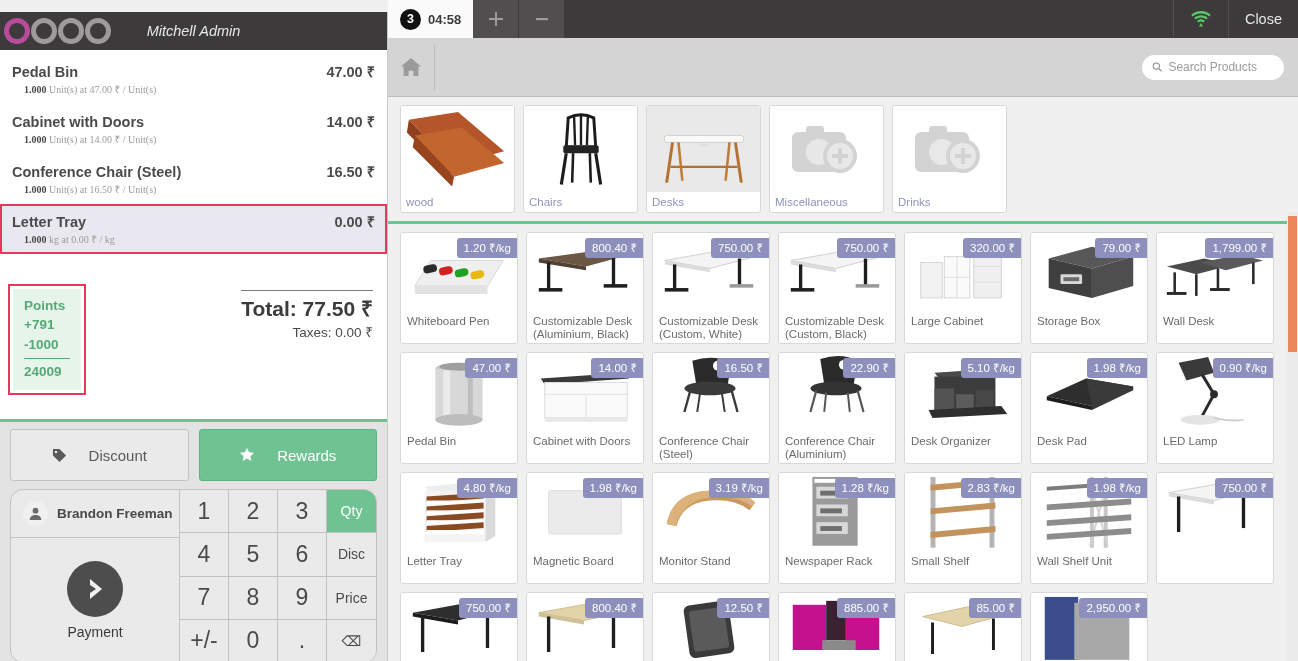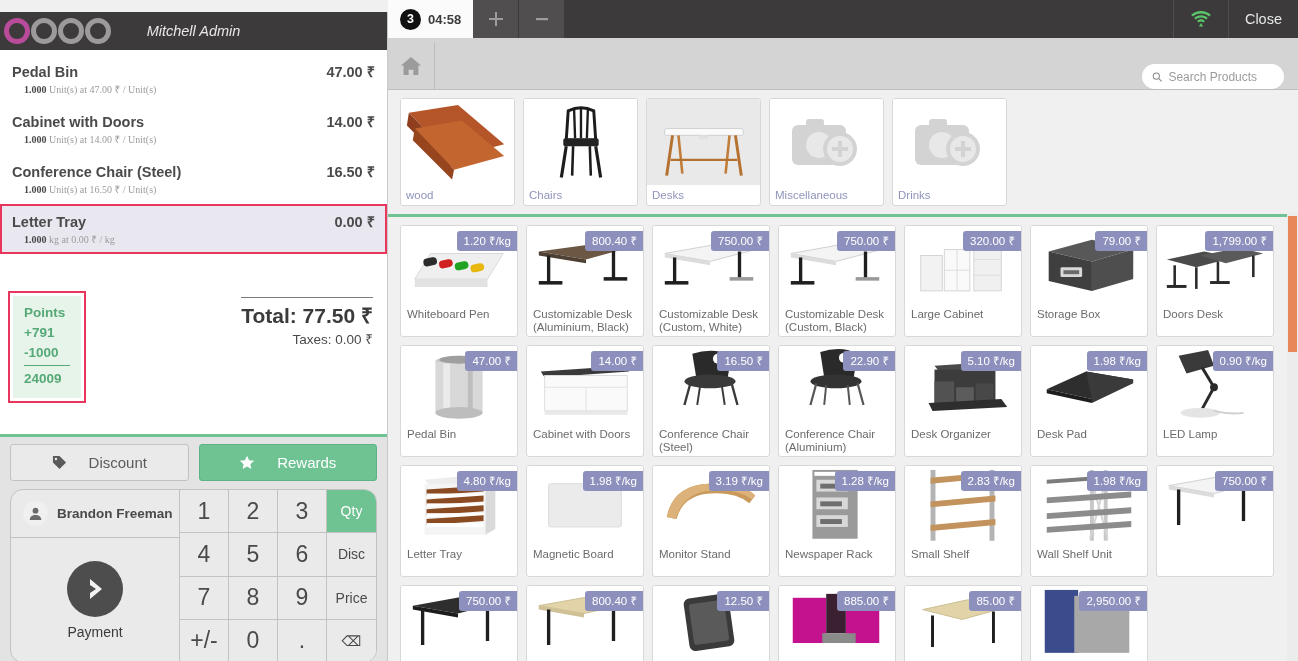--- a/index.html
+++ b/index.html
@@ -96,21 +96,21 @@
   .left-spacer { flex: 1 1 auto; background: #fff; }
 
   .pads {
     border-top: 3px solid #6fc292;
     background: #e3e3e3;
     padding: 7px 10px 10px 10px;
     flex: none;
   }
   .btn-row { display: flex; gap: 10px; margin-bottom: 8px; }
   .pad-btn {
-    flex: 1; height: 37px;
+    flex: 1; height: 52px;
     display: flex; align-items: center; justify-content: center; gap: 22px;
     border: 1px solid #c2c2c2; border-radius: 3px;
     background: #eaeaea; color: #5a5a5a;
     font-size: 15px; cursor: pointer;
   }
   .pad-btn.green {
     background: #6fc292; border-color: #5cb383; color: #fff;
   }
   .pad-btn svg { display: block; }
 
@@ -192,22 +192,22 @@
   }
   .topbar-fill { flex: 1; }
   .wifi-btn, .close-btn {
     display: flex; align-items: center; justify-content: center;
     padding: 0 16px; cursor: pointer;
     border-left: 1px solid #504e4e;
   }
   .close-btn { color: #e8e8e8; font-size: 14.5px; }
 
   .searchbar {
-    height: 52px; background: #d4d4d4;
-    display: flex; align-items: flex-end;
+    height: 59px; background: #d4d4d4;
+    display: flex; align-items: center;
     border-bottom: 1px solid #bdbdbd;
     flex: none; position: relative;
   }
   .home-btn {
     width: 47px; height: 46px;
     display: flex; align-items: center; justify-content: center;
     cursor: pointer; border-right: 1px solid #bdbdbd;
   }
   .search-wrap {
     margin-left: auto; margin-right: 14px;
@@ -655,21 +655,21 @@
             <polygon points="44,30 84,22 108,28 70,38" fill="#5a5a5a"></polygon>
             <line x1="18" y1="40" x2="18" y2="62" stroke="#2a2a2a" stroke-width="2.6"></line>
             <line x1="40" y1="42" x2="40" y2="64" stroke="#2a2a2a" stroke-width="2.6"></line>
             <line x1="62" y1="36" x2="62" y2="58" stroke="#2a2a2a" stroke-width="2.6"></line>
             <line x1="98" y1="30" x2="98" y2="52" stroke="#2a2a2a" stroke-width="2.6"></line>
             <rect x="10" y="60" width="20" height="3" fill="#2a2a2a"></rect>
             <rect x="54" y="56" width="20" height="3" fill="#2a2a2a"></rect>
           </svg>
         </div>
         <div class="prod-price">1,799.00 ₹</div>
-        <div class="prod-name">Doors Desk</div>
+        <div class="prod-name">Wall Desk</div>
       </div>
 
       <div class="prod-card">
         <div class="prod-img">
           <svg class="art" viewBox="0 0 118 80" preserveAspectRatio="none">
             <rect width="118" height="80" fill="#fff"></rect>
             <ellipse cx="59" cy="16" rx="24" ry="6" fill="#c8c8c8"></ellipse>
             <rect x="35" y="16" width="48" height="52" fill="#d8d8d8"></rect>
             <rect x="43" y="18" width="7" height="48" fill="#f0f0f0" opacity="0.8"></rect>
             <rect x="68" y="18" width="5" height="48" fill="#b4b4b4" opacity="0.7"></rect>

